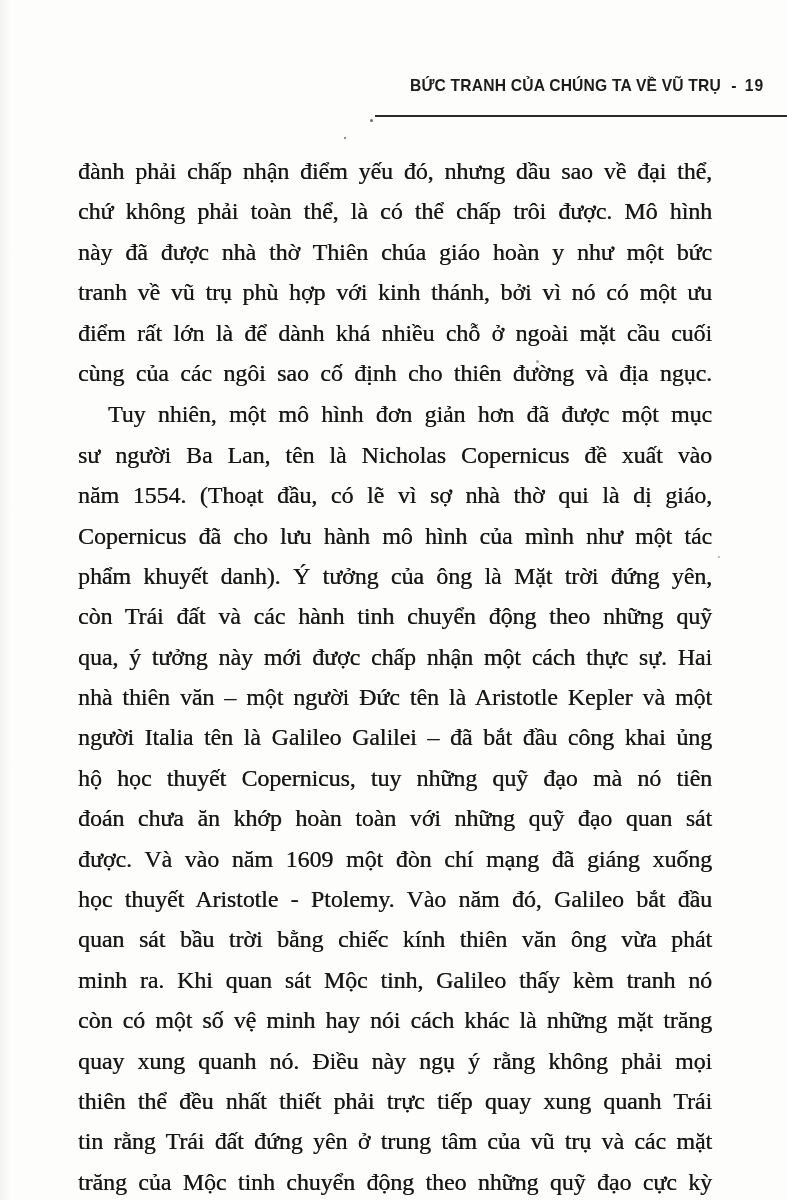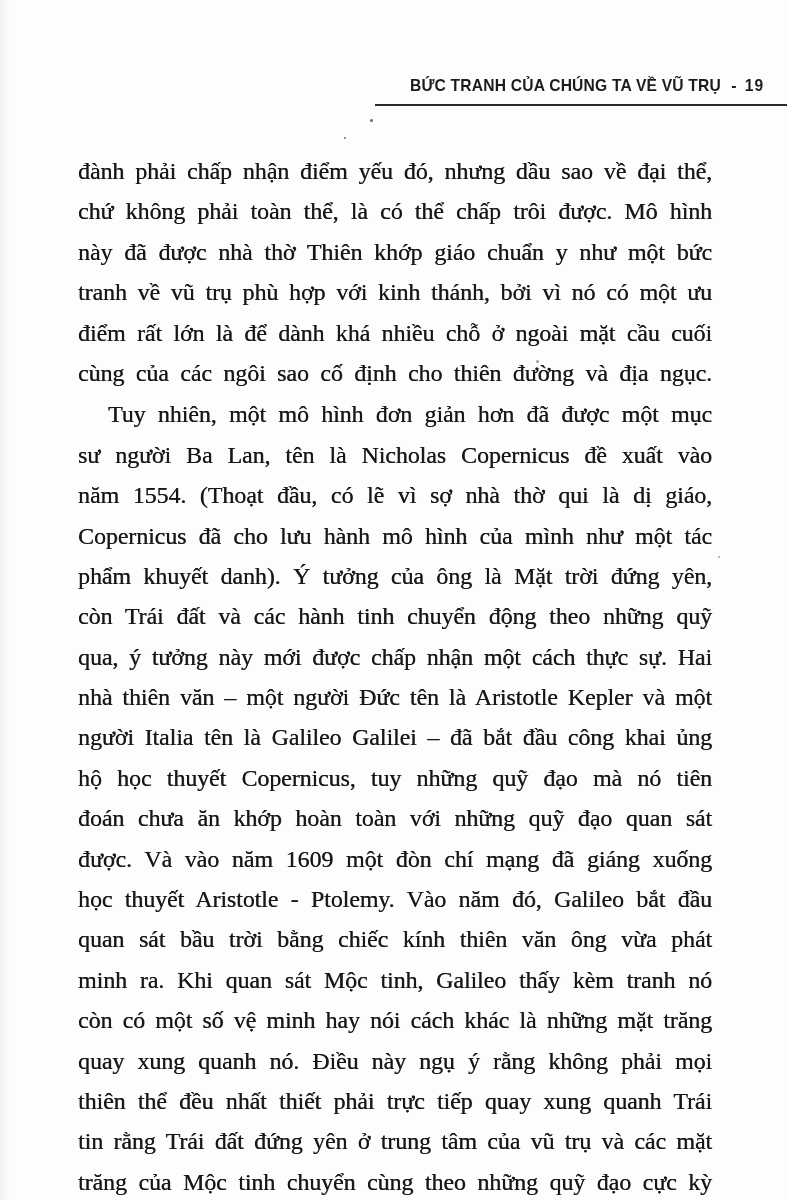--- a/index.html
+++ b/index.html
@@ -12,21 +12,21 @@
     font-family: "Liberation Serif", "DejaVu Serif", serif;
     color: #161616;
   }
 
   
   .header-rule {
     position: absolute;
     top: 76px;
     left: 375px;
     right: 0;
-    padding-bottom: 8px;
+    padding-bottom: 19px;
     border-bottom: 2px solid #2b2b2b;
     text-align: right;
     white-space: nowrap;
   }
   .header-inner {
     display: inline-block;
     transform: scaleX(0.92);
     transform-origin: right center;
     padding-right: 52px;
     font-family: "Liberation Sans", "DejaVu Sans", sans-serif;
@@ -92,21 +92,21 @@
   <div class="header-rule">
     <span class="header-inner">
       <span>BỨC TRANH CỦA CHÚNG TA VỀ VŨ TRỤ</span><span class="header-sep">-</span><span class="header-page">19</span>
     </span>
   </div>
 
   <div class="text-block">
       <div class="para">
         <div class="line">đành phải chấp nhận điểm yếu đó, nhưng dầu sao về đại thể,</div>
         <div class="line">chứ không phải toàn thể, là có thể chấp trôi được. Mô hình</div>
-        <div class="line">này đã được nhà thờ Thiên khớp giáo chuẩn y như một bức</div>
+        <div class="line">này đã được nhà thờ Thiên chúa giáo hoàn y như một bức</div>
         <div class="line">tranh về vũ trụ phù hợp với kinh thánh, bởi vì nó có một ưu</div>
         <div class="line">điểm rất lớn là để dành khá nhiều chỗ ở ngoài mặt cầu cuối</div>
         <div class="line">cùng của các ngôi sao cố định cho thiên đường và địa ngục.</div>
       </div>
       <div class="para indent">
         <div class="line">Tuy nhiên, một mô hình đơn giản hơn đã được một mục</div>
         <div class="line">sư người Ba Lan, tên là Nicholas Copernicus đề xuất vào</div>
         <div class="line">năm 1554. (Thoạt đầu, có lẽ vì sợ nhà thờ qui là dị giáo,</div>
         <div class="line">Copernicus đã cho lưu hành mô hình của mình như một tác</div>
         <div class="line">phẩm khuyết danh). Ý tưởng của ông là Mặt trời đứng yên,</div>
@@ -117,21 +117,21 @@
         <div class="line">hộ học thuyết Copernicus, tuy những quỹ đạo mà nó tiên</div>
         <div class="line">đoán chưa ăn khớp hoàn toàn với những quỹ đạo quan sát</div>
         <div class="line">được. Và vào năm 1609 một đòn chí mạng đã giáng xuống</div>
         <div class="line">học thuyết Aristotle - Ptolemy. Vào năm đó, Galileo bắt đầu</div>
         <div class="line">quan sát bầu trời bằng chiếc kính thiên văn ông vừa phát</div>
         <div class="line">minh ra. Khi quan sát Mộc tinh, Galileo thấy kèm tranh nó</div>
         <div class="line">còn có một số vệ minh hay nói cách khác là những mặt trăng</div>
         <div class="line">quay xung quanh nó. Điều này ngụ ý rằng không phải mọi</div>
         <div class="line">thiên thể đều nhất thiết phải trực tiếp quay xung quanh Trái</div>
         <div class="line">tin rằng Trái đất đứng yên ở trung tâm của vũ trụ và các mặt</div>
-        <div class="line">trăng của Mộc tinh chuyển cùng theo những quỹ đạo cực kỳ</div>
+        <div class="line">trăng của Mộc tinh chuyển động theo những quỹ đạo cực kỳ</div>
         <div class="line">phức tạp khiến ta có cảm tưởng như nó quay quanh Mộc</div>
       </div>
     </div>
 
   <div class="speck s1"></div>
   <div class="speck s2"></div>
   <div class="speck s3"></div>
   <div class="speck s4"></div>
 
 </div>

